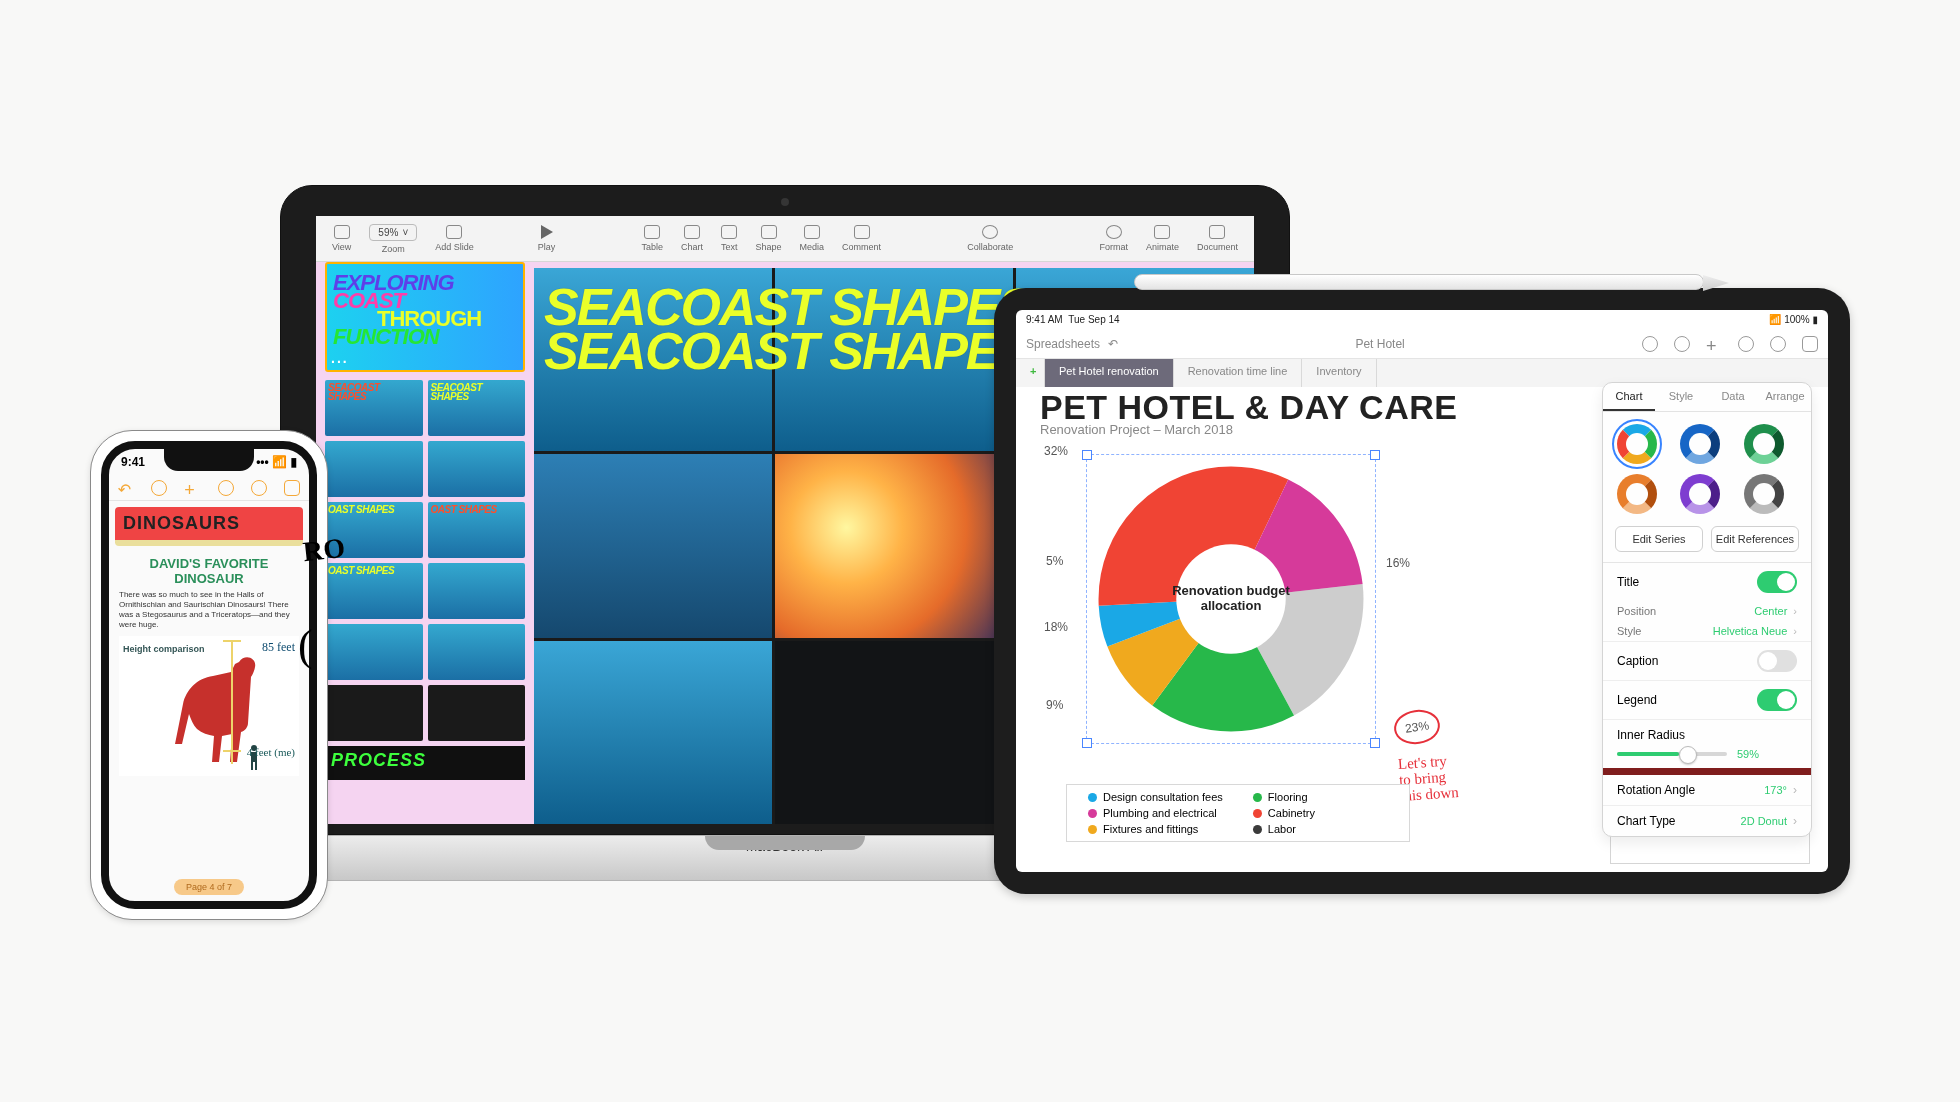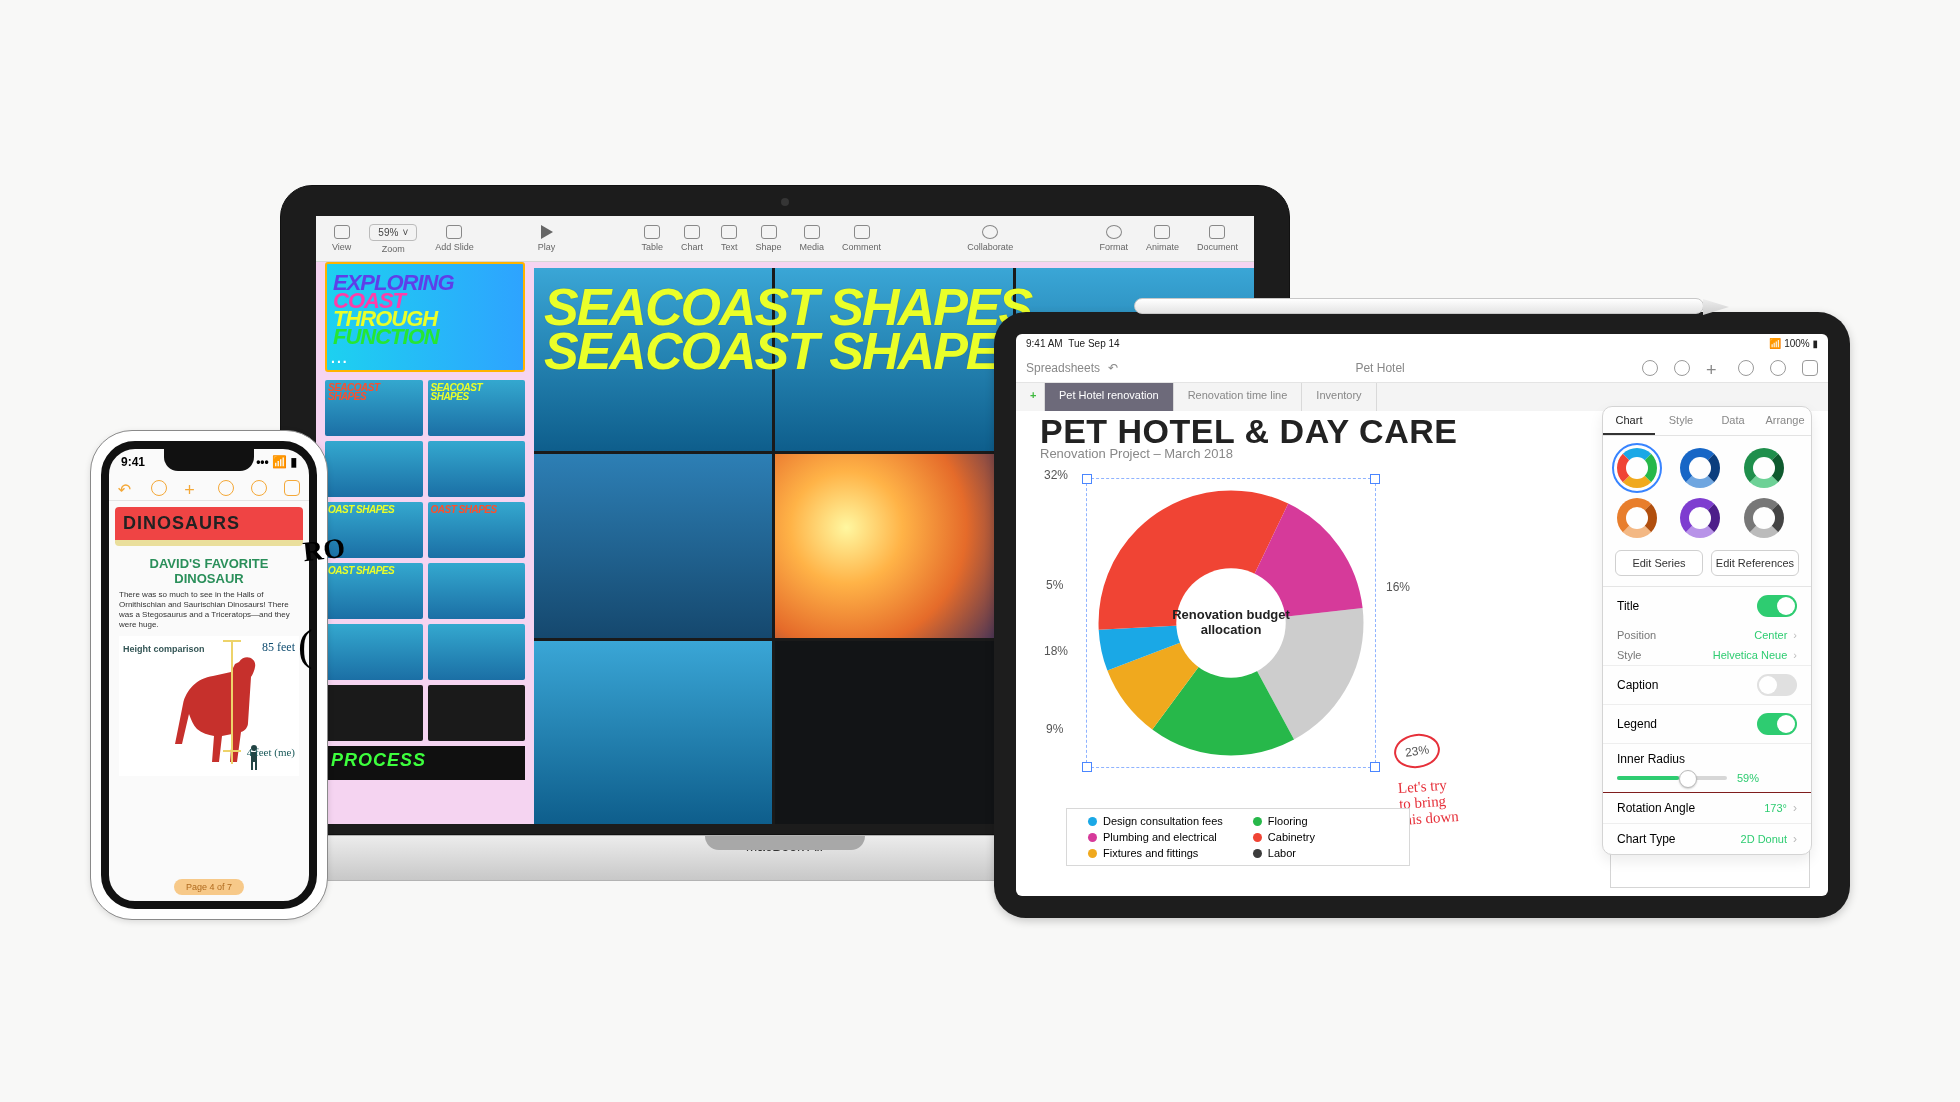--- a/index.html
+++ b/index.html
@@ -72,21 +72,21 @@
   .mb-slide1 {
     height: 110px;
     background: linear-gradient(90deg, #1dd1f0 0%, #2ea3ff 100%);
     border: 2px solid #ffb300;
     border-radius: 3px;
     position: relative; overflow: hidden;
     padding: 6px;
   }
   .mb-slide1-t1 { font-size: 22px; font-weight: 900; font-style: italic; color:#5e3fe8; letter-spacing:-1px;}
   .mb-slide1-t2 { font-size: 22px; font-weight: 900; font-style: italic; color:#ff3da8; letter-spacing:-1px; margin-top:-8px;}
-  .mb-slide1-t3 { font-size: 22px; font-weight: 900; font-style: italic; color:#eaff29; letter-spacing:-1px; margin-top:-8px;}
+  .mb-slide1-t3 { font-size: 22px; font-weight: 900; color:#eaff29; letter-spacing:-1px; margin-top:-8px;margin-left:44px;}
   .mb-slide1-t4 { font-size: 22px; font-weight: 900; font-style: italic; color:#25e634; letter-spacing:-1px; margin-top:-8px;}
   .mb-slide1 .ellipsis { position:absolute; left:4px; bottom:4px; color:#fff; font-weight:900; letter-spacing:2px; font-size:14px;}
   .mb-sidegrid {
     flex: 1;
     display: grid;
     grid-template-columns: 1fr 1fr;
     grid-auto-rows: 56px;
     gap: 5px;
   }
   .mb-thumb {
@@ -208,21 +208,21 @@
   .iph-height-label { position:absolute; left:4px; top:8px; font-size:9px; font-weight:700; color:#355;}
   .iph-85 { position:absolute; right:4px; top:4px; font-size:12px; font-family:cursive; color:#0c4a6e;}
   .iph-4  { position:absolute; right:4px; bottom:18px; font-size:11px; font-family:cursive; color:#1a5a5a;}
   .iph-page { position:absolute; bottom:6px; left:50%; transform:translateX(-50%);
     background:#f7c989; color:#b06a1d; font-size:9px; padding:3px 12px; border-radius:10px;}
 
   
   .ipad {
     position: absolute;
     right: 110px;
-    top: 312px;
+    top: 288px;
     width: 856px;
     height: 606px;
     z-index: 2;
   }
   .pencil {
     position:absolute; top:-14px; left:140px; width:570px; height:16px;
     background:linear-gradient(180deg,#fff,#e4e4e4);
     border-radius:8px; border:1px solid #c8c8c8;
   }
   .pencil::after { content:""; position:absolute; right:-26px; top:0; width:26px; height:16px;
@@ -676,21 +676,21 @@
           </div>
           <div class="insp-row" style="border-top:1px solid #eee;flex-direction:column;align-items:stretch;gap:6px">
             <span>Inner Radius</span>
             <div style="display:flex;align-items:center;gap:10px">
               <div class="slider">
                   <div class="slider-fill"></div>
                 </div>
               <span class="valgreen">59%</span>
             </div>
           </div>
-          <div class="insp-row" style="border-top:1px solid #7f1d1d">
+          <div class="insp-row" style="border-top:7px solid #7f1d1d">
             <span>Rotation Angle</span>
             <span><span class="valgreen">173°</span><span class="chev">›</span></span>
           </div>
           <div class="insp-row" style="border-top:1px solid #eee">
             <span>Chart Type</span>
             <span><span class="valgreen">2D Donut</span><span class="chev">›</span></span>
           </div>
         </div>
       </div>
     </div>

